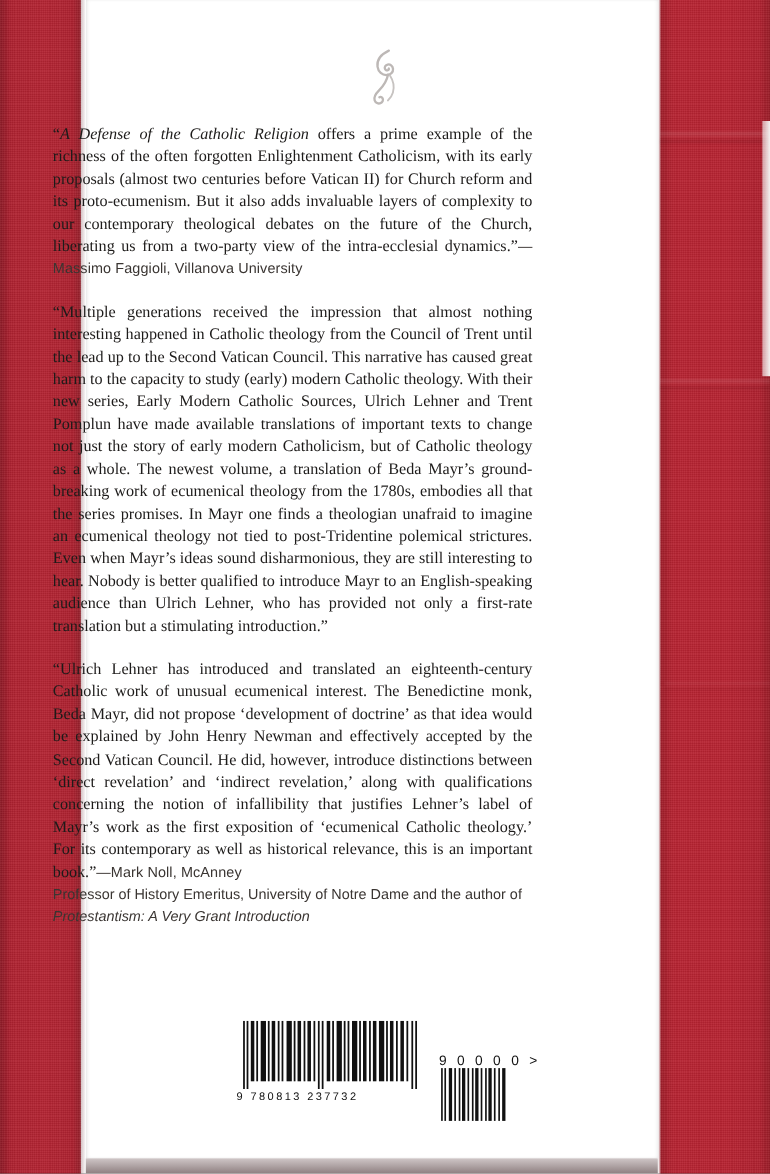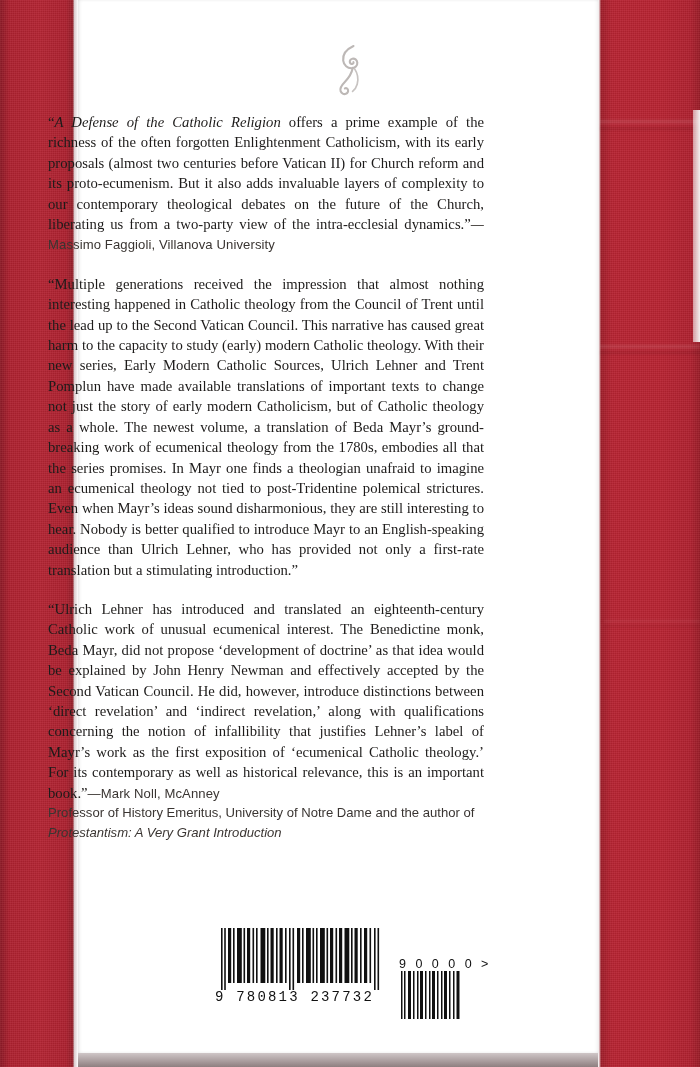--- a/index.html
+++ b/index.html
@@ -132,22 +132,22 @@
     height: 105px;
   }
   .barcode-inner {
     position: relative;
     width: 246px;
     margin: 0 auto;
   }
   .ean-main  { position: relative; width: 172px; }
   .ean-bars  { height: 62px; display: block; }
   .ean-digits {
-    font-family: Liberation Mono, monospace;
-    font-size: 14px;
+    font-family: Liberation Sans, sans-serif;
+    font-size: 10px;
     letter-spacing: 2.2px;
     color: #111;
     line-height: 15px;
     white-space: nowrap;
   }
   .addon {
     position: absolute;
     right: 0;
     top: 0;
     width: 62px;

